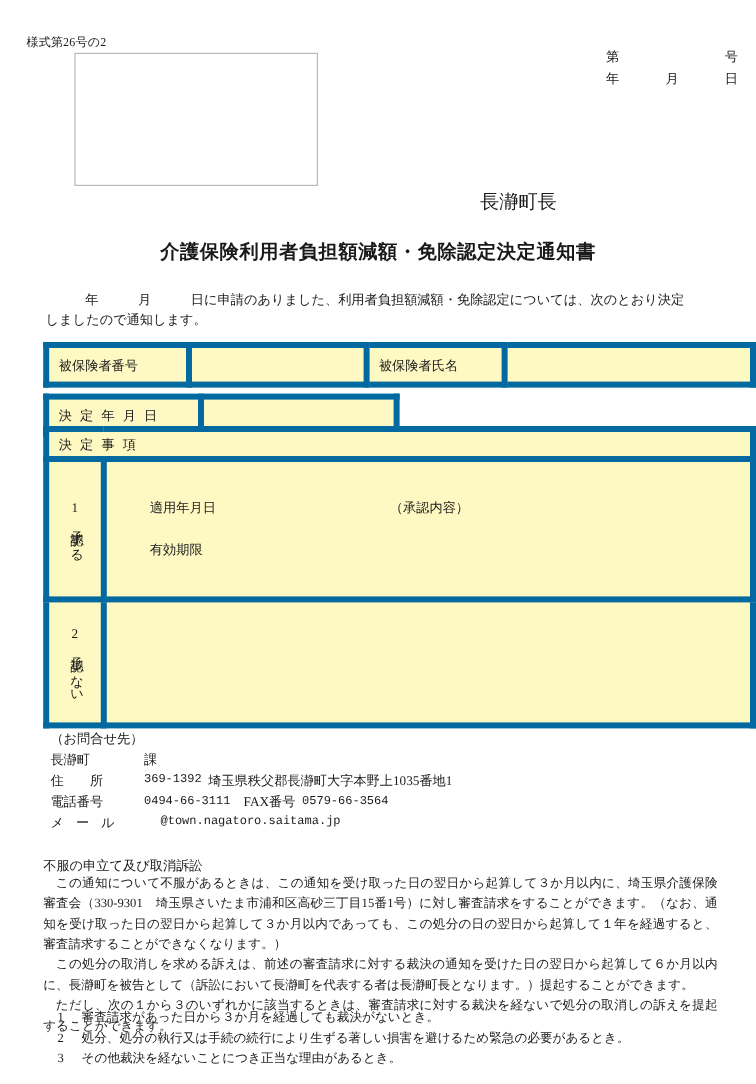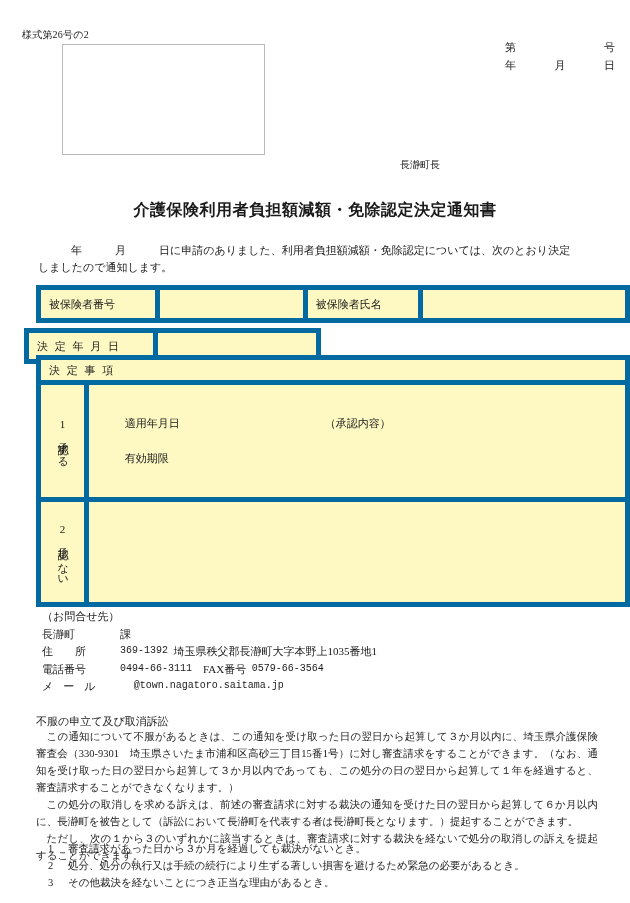--- a/index.html
+++ b/index.html
@@ -56,21 +56,21 @@
     top: 58px;
     width: 110px;
     font-size: 11px;
     display: flex;
     justify-content: space-between;
   }
   .issuer {
     position: absolute;
     left: 400px;
     top: 158px;
-    font-size: 10px;
+    font-size: 16px;
     white-space: nowrap;
   }
 
   
   .doc-title {
     position: absolute;
     left: 0;
     top: 200px;
     width: 630px;
     text-align: center;
@@ -108,21 +108,21 @@
   .tbl-insured {
     left: 36px;
     top: 285px;
   }
   .c-lab1 { width: 108px; height: 28px; }
   .c-val1 { width: 142px; }
   .c-lab2 { width: 104px; }
   .c-val2 { width: 208px; }
 
   .tbl-decision {
-    left: 24px;
+    left: 36px;
     top: 328px;
     padding-left: 47px;
   }
   .c-declab { width: 108px; height: 26px; letter-spacing: 2px; }
   .c-decval { width: 142px; }
 
   .tbl-items {
     left: 36px;
     top: 355px;
   }

